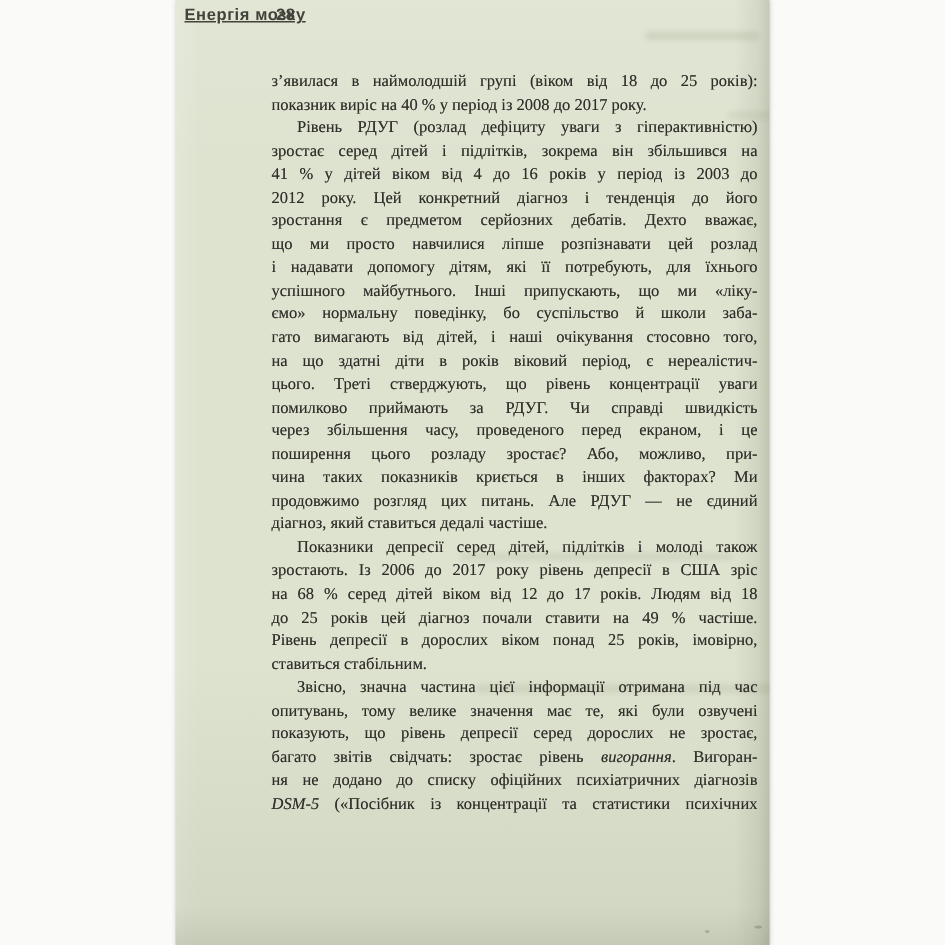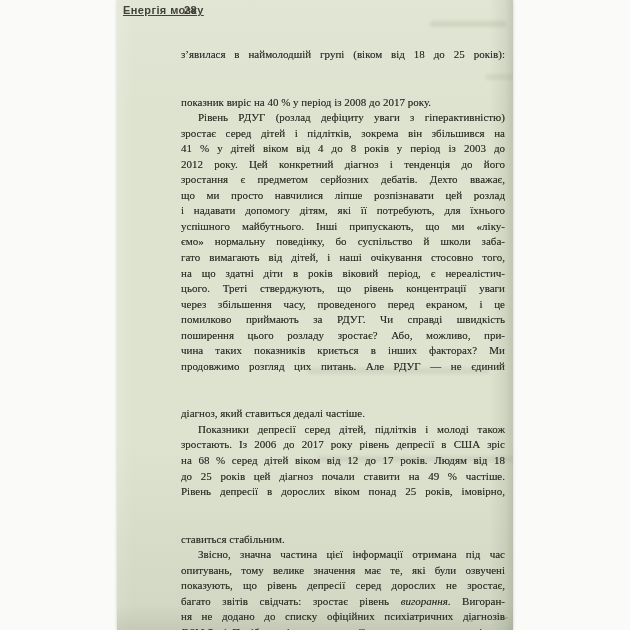--- a/index.html
+++ b/index.html
@@ -45,21 +45,21 @@
     line-height: 15.55px;
     color: var(--ink, #2f2e29);
     text-shadow: 0 0 0.4px rgba(47,46,41,0.55);
   }
   .line {
     text-align: justify;
     text-align-last: justify;
     hyphens: none;
     white-space: normal;
   }
-  .line.end { text-align-last: left; margin-top: 32px; }
+  .line.end { text-align-last: left; }
   .line.indent { text-indent: 17px; }
   .line i { font-style: italic; }
   
   .bleed {
     position: absolute;
     height: 6px; border-radius: 3px;
     background: rgba(140,150,120,0.20);
     filter: blur(1.6px);
   }
   .b1 { left: 313px; top: 21px;  width: 76px;  }
@@ -88,32 +88,32 @@
     <div class="bleed b3"></div>
     <div class="bleed b4"></div>
     <div class="speck s1"></div>
     <div class="speck s2"></div>
 
     <div class="textblock">
         <div class="line"><span>з’явилася в наймолодшій групі (віком від 18 до 25 років):</span></div>
         <div class="line end"><span>показник виріс на 40 % у період із 2008 до 2017 року.</span></div>
         <div class="line indent"><span>Рівень РДУГ (розлад дефіциту уваги з гіперактивністю)</span></div>
         <div class="line"><span>зростає серед дітей і підлітків, зокрема він збільшився на</span></div>
-        <div class="line"><span>41 % у дітей віком від 4 до 8 років у період із 2003 до</span></div>
+        <div class="line"><span>41 % у дітей віком від 4 до 16 років у період із 2003 до</span></div>
         <div class="line"><span>2012 року. Цей конкретний діагноз і тенденція до його</span></div>
         <div class="line"><span>зростання є предметом серйозних дебатів. Дехто вважає,</span></div>
         <div class="line"><span>що ми просто навчилися ліпше розпізнавати цей розлад</span></div>
         <div class="line"><span>і надавати допомогу дітям, які її потребують, для їхнього</span></div>
         <div class="line"><span>успішного майбутнього. Інші припускають, що ми «ліку-</span></div>
         <div class="line"><span>ємо» нормальну поведінку, бо суспільство й школи заба-</span></div>
         <div class="line"><span>гато вимагають від дітей, і наші очікування стосовно того,</span></div>
         <div class="line"><span>на що здатні діти в років віковий період, є нереалістич-</span></div>
         <div class="line"><span>цього. Треті стверджують, що рівень концентрації уваги</span></div>
+        <div class="line"><span>помилково приймають за РДУГ. Чи справді швидкість</span></div>
         <div class="line"><span>через збільшення часу, проведеного перед екраном, і це</span></div>
-        <div class="line"><span>помилково приймають за РДУГ. Чи справді швидкість</span></div>
         <div class="line"><span>поширення цього розладу зростає? Або, можливо, при-</span></div>
         <div class="line"><span>чина таких показників криється в інших факторах? Ми</span></div>
         <div class="line"><span>продовжимо розгляд цих питань. Але РДУГ — не єдиний</span></div>
         <div class="line end"><span>діагноз, який ставиться дедалі частіше.</span></div>
         <div class="line indent"><span>Показники депресії серед дітей, підлітків і молоді також</span></div>
         <div class="line"><span>зростають. Із 2006 до 2017 року рівень депресії в США зріс</span></div>
         <div class="line"><span>на 68 % серед дітей віком від 12 до 17 років. Людям від 18</span></div>
         <div class="line"><span>до 25 років цей діагноз почали ставити на 49 % частіше.</span></div>
         <div class="line"><span>Рівень депресії в дорослих віком понад 25 років, імовірно,</span></div>
         <div class="line end"><span>ставиться стабільним.</span></div>

